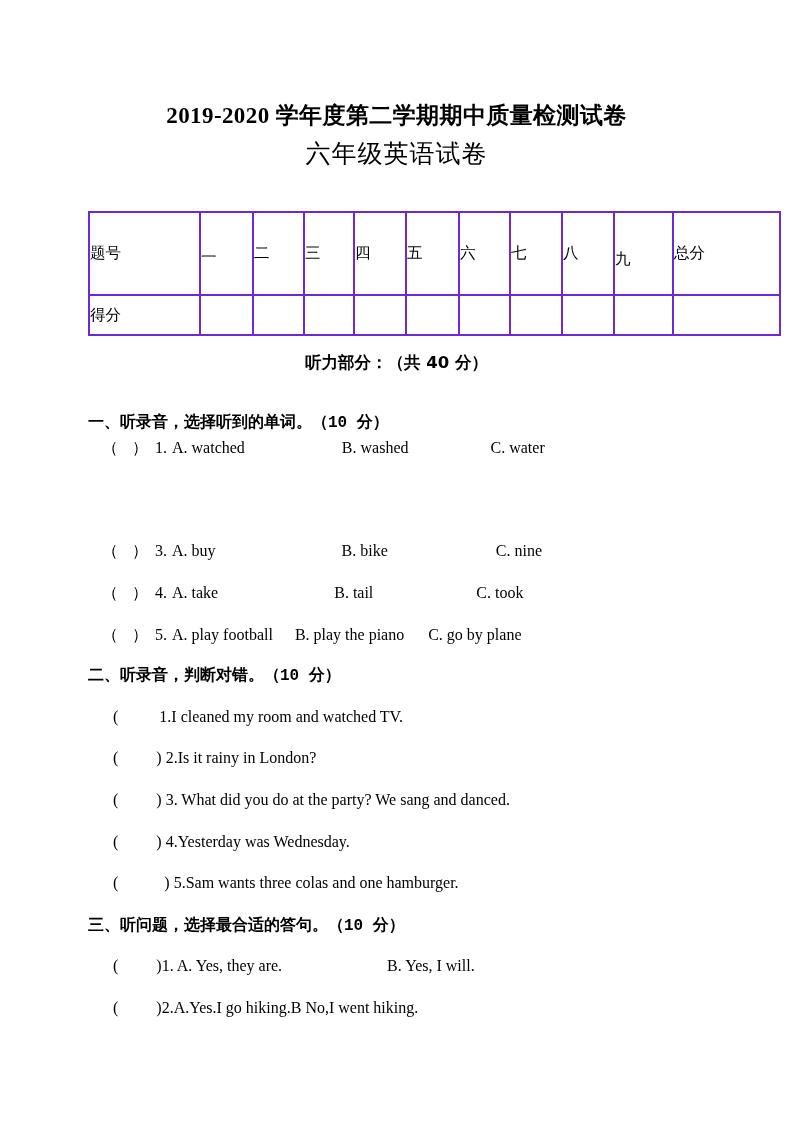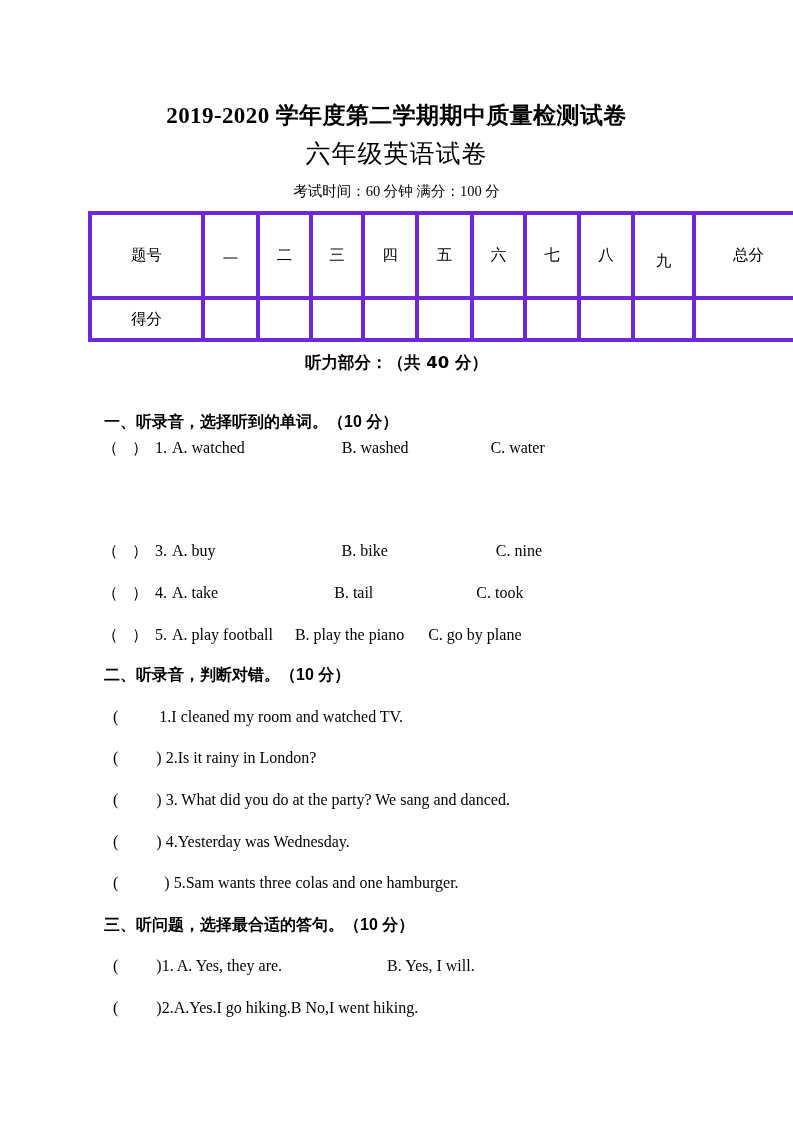--- a/index.html
+++ b/index.html
@@ -64,22 +64,22 @@
   
   .score-table {
     position: absolute;
     left: 88px;
     top: 211px;
     width: 669px;
     border-collapse: collapse;
     table-layout: fixed;
   }
   .score-table td {
-    border: 4px solid #6d28d9;
-    text-align: center;
+    border: 2px solid #6d28d9;
+    text-align: left;
     font-size: 15.5px;
     font-family: "Liberation Serif", "DejaVu Serif", serif;
     padding: 0;
   }
   .score-table tr.row-head td { height: 69px; vertical-align: middle; }
   .score-table tr.row-score td { height: 38px; vertical-align: middle; }
   
   .score-table td.raised { vertical-align: top; padding-top: 7px; }
   .score-table td.raised-2 { vertical-align: top; padding-top: 12px; }
 
@@ -92,24 +92,24 @@
     text-align: center;
     font-size: 16.5px;
     font-weight: bold;
     font-family: "DejaVu Sans", "Liberation Sans", sans-serif;
     white-space: nowrap;
   }
 
   
   .sec-heading {
     position: absolute;
-    left: 104px;
+    left: 88px;
     font-size: 16px;
     font-weight: bold;
-    font-family: Liberation Sans, sans-serif;
+    font-family: Liberation Mono, monospace;
     white-space: nowrap;
   }
 
   
   .q-row {
     position: absolute;
     font-size: 16px;
     font-family: "Liberation Serif", "DejaVu Serif", serif;
     white-space: nowrap;
   }
@@ -121,21 +121,20 @@
     display: inline-block;
   }
 </style>
 </head>
 <body>
 
 <div class="page">
 
   <div class="title-main">2019-2020 学年度第二学期期中质量检测试卷</div>
   <div class="title-sub">六年级英语试卷</div>
-  <div class="title-meta">考试时间：60 分钟    满分：100 分</div>
 
   <table class="score-table">
     <tbody>
       <tr class="row-head">
         <td style="width:109px">题号</td>
         <td class="raised" style="width:51px">一</td>
         <td style="width:49px">二</td>
         <td style="width:48px">三</td>
         <td style="width:50px">四</td>
         <td style="width:51px">五</td>

